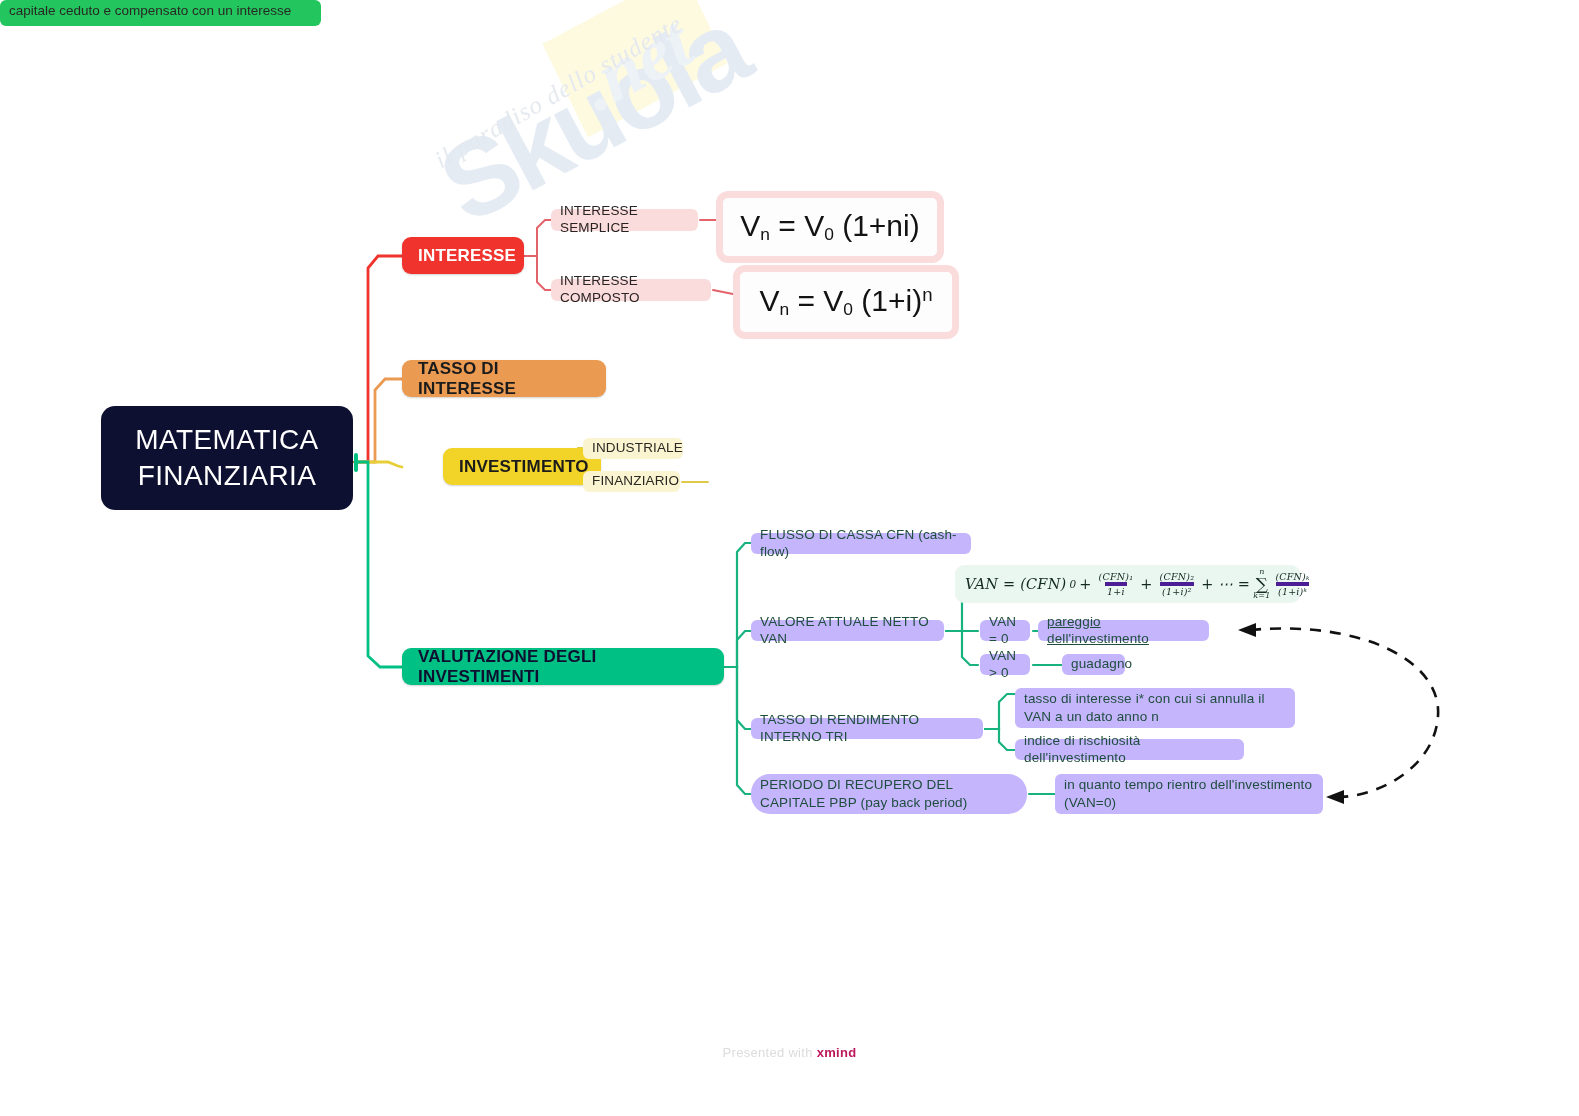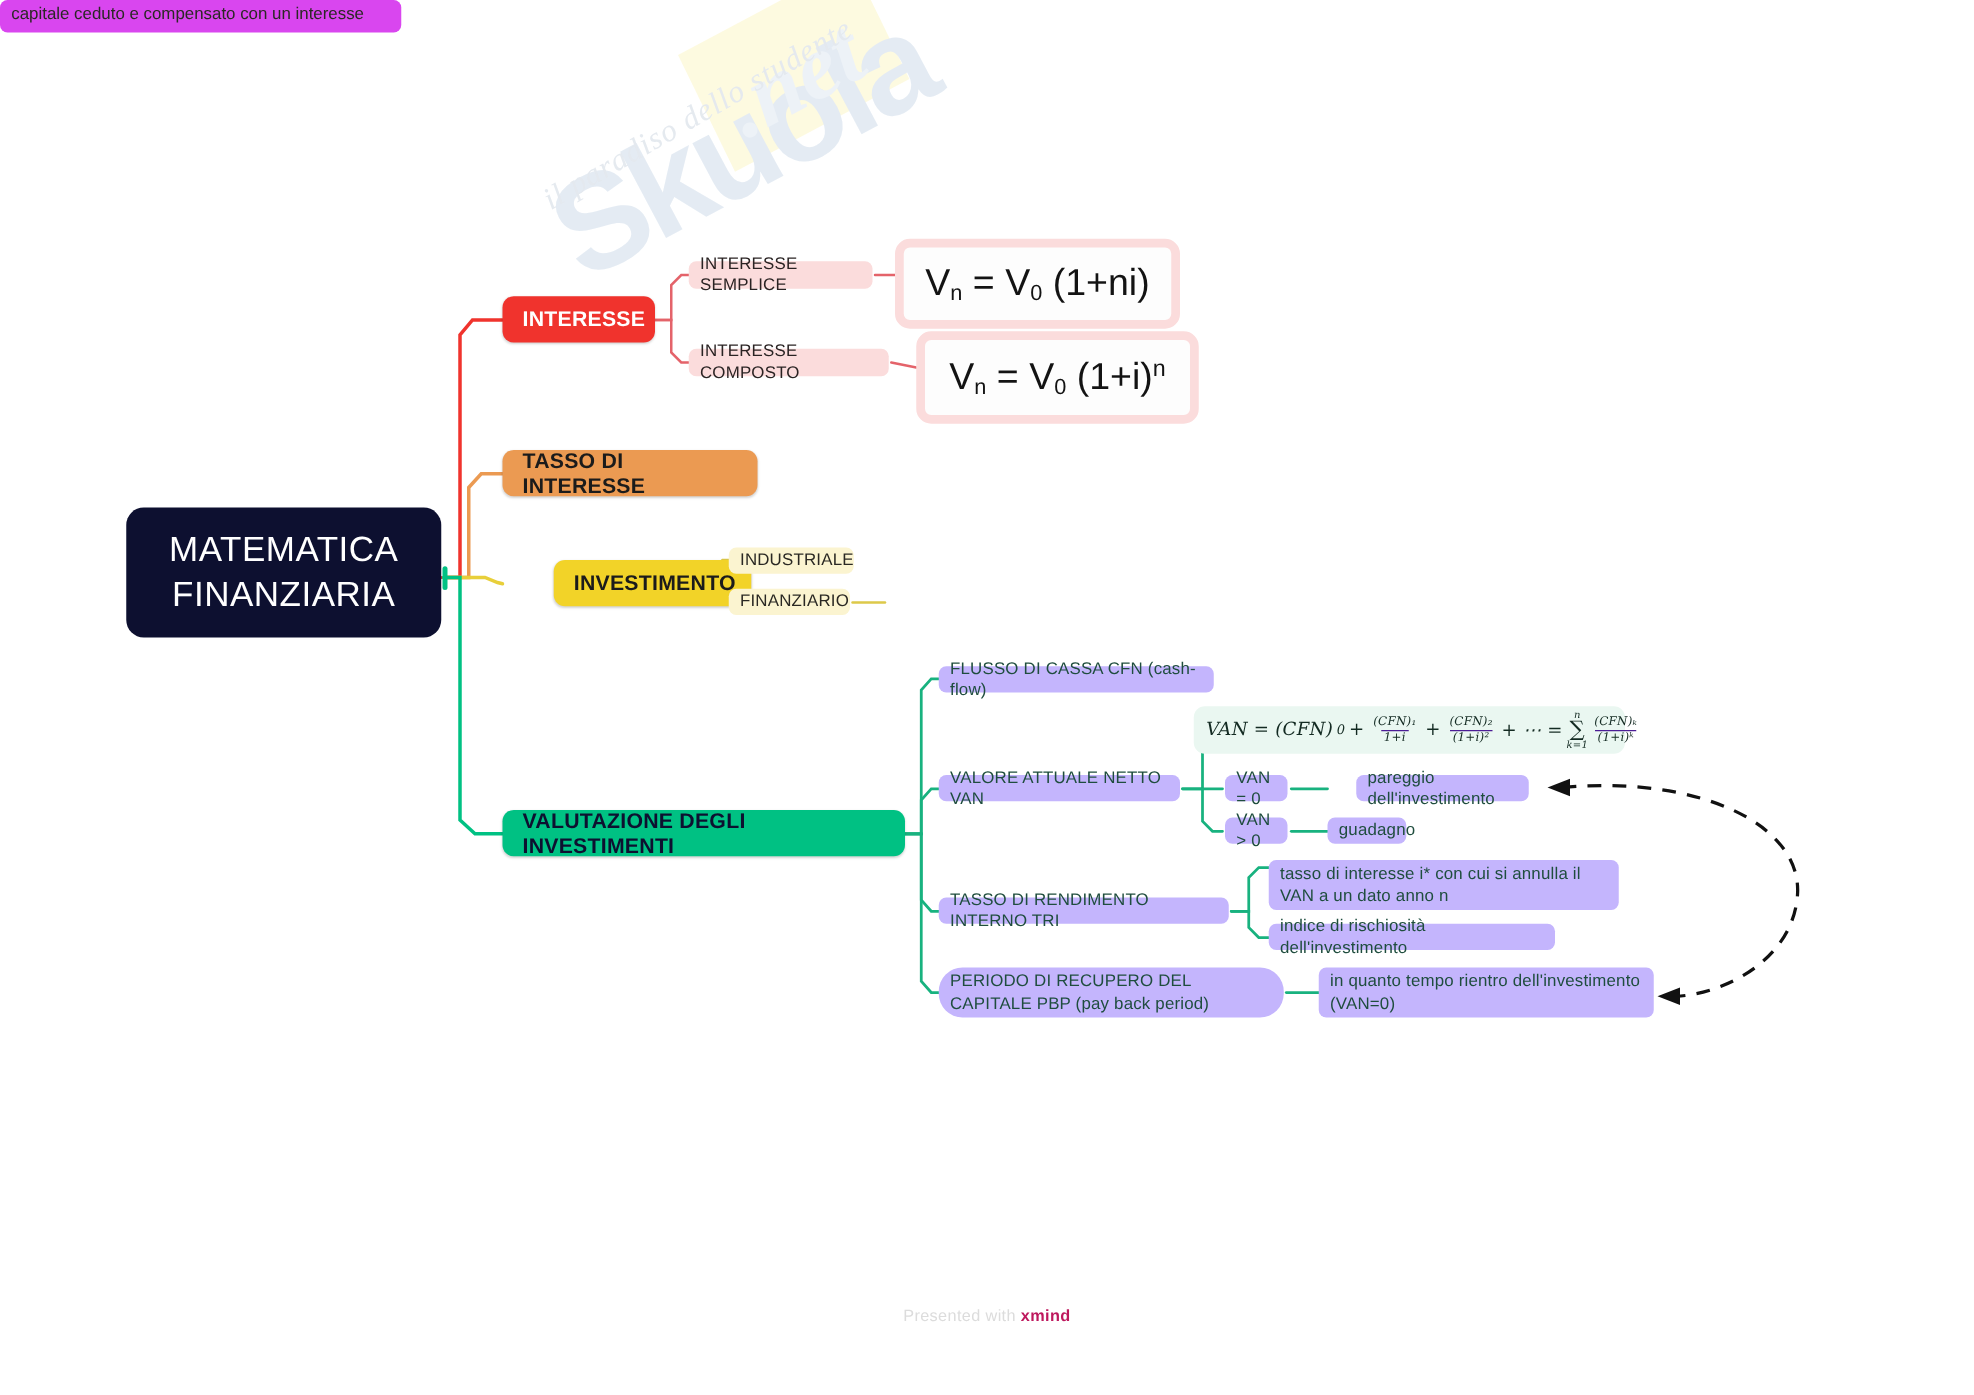--- a/index.html
+++ b/index.html
@@ -77,21 +77,21 @@
     line-height:1.25;
   }
   .chip-red{background:#fbdcdc;color:#2a2323;}
   .chip-yellow{background:#fbf4d0;color:#2a2823;}
   .chip-green{background:#c4b5fd;color:#1f4d3e;}
 
   .n-semplice{left:551px;top:209px;width:147px;height:22px;}
   .n-composto{left:551px;top:279px;width:160px;height:22px;}
   .n-industriale{left:583px;top:438px;width:100px;height:21px;}
   .n-finanziario{left:583px;top:471px;width:97px;height:21px;}
-  .n-cap-ceduto{left:708px;top:473px;width:303px;height:20px;background:#d946ef;border-radius:6px;padding:3px 9px;font-size:13.5px;color:#2a2823;}
+  .n-cap-ceduto{left:708px;top:473px;width:303px;height:20px;background:#22c55e;border-radius:6px;padding:3px 9px;font-size:13.5px;color:#2a2823;}
 
   
   .fbox{
     position:absolute;background:#fdfdfd;border:7px solid #fbdcdc;
     border-radius:12px;display:flex;align-items:center;justify-content:center;
   }
   .f1{left:716px;top:191px;width:214px;height:58px;}
   .f2{left:733px;top:265px;width:212px;height:60px;}
   .fml{font-size:30px;color:#131313;font-weight:400;letter-spacing:0px;
        font-family:"Liberation Sans",sans-serif;white-space:nowrap;}
@@ -106,33 +106,33 @@
   }
   .vanf{
     font-family:"DejaVu Serif","Liberation Serif",serif;font-style:italic;
     font-size:14.5px;color:#132a22;white-space:nowrap;display:flex;
     align-items:center;gap:3px;letter-spacing:.2px;
   }
   .vanf .up{font-style:italic;}
   .frac{display:inline-flex;flex-direction:column;align-items:center;
         vertical-align:middle;line-height:1;margin:14px 2px;}
   .frac .num{font-size:9.5px;padding:0 2px 1px;}
-  .frac .den{font-size:9.5px;border-top:1px solid #4c1d95;padding:1px 2px 0;}
+  .frac .den{font-size:9.5px;border-top:4px solid #4c1d95;padding:1px 2px 0;}
   .sumop{display:inline-flex;flex-direction:column;align-items:center;line-height:.95;}
   .sumop .sgl{font-size:17px;font-style:normal;}
   .sumop .stop{font-size:8px;}
   .sumop .sbot{font-size:8px;}
   .sumwrap{display:inline-flex;align-items:center;gap:1px;}
 
   
   .n-flusso{left:751px;top:533px;width:220px;height:21px;}
   .n-van{left:751px;top:620px;width:193px;height:21px;}
   .n-van0{left:980px;top:620px;width:50px;height:21px;}
   .n-vangt{left:980px;top:654px;width:50px;height:21px;}
-  .n-pareggio{left:1085px;top:620px;width:138px;height:21px;}
+  .n-pareggio{left:1038px;top:620px;width:171px;height:21px;text-decoration:underline;}
   .n-guadagno{left:1062px;top:654px;width:63px;height:21px;text-align:right;}
   .n-tri{left:751px;top:718px;width:232px;height:21px;}
   .n-tasso-i{left:1015px;top:688px;width:280px;height:40px;}
   .n-indice{left:1015px;top:739px;width:229px;height:21px;}
   .n-pbp{left:751px;top:774px;width:276px;height:40px;border-radius:19px;}
   .n-rientro{left:1055px;top:774px;width:268px;height:40px;}
   .two-line{line-height:1.32;}
 
   
   .footer{

